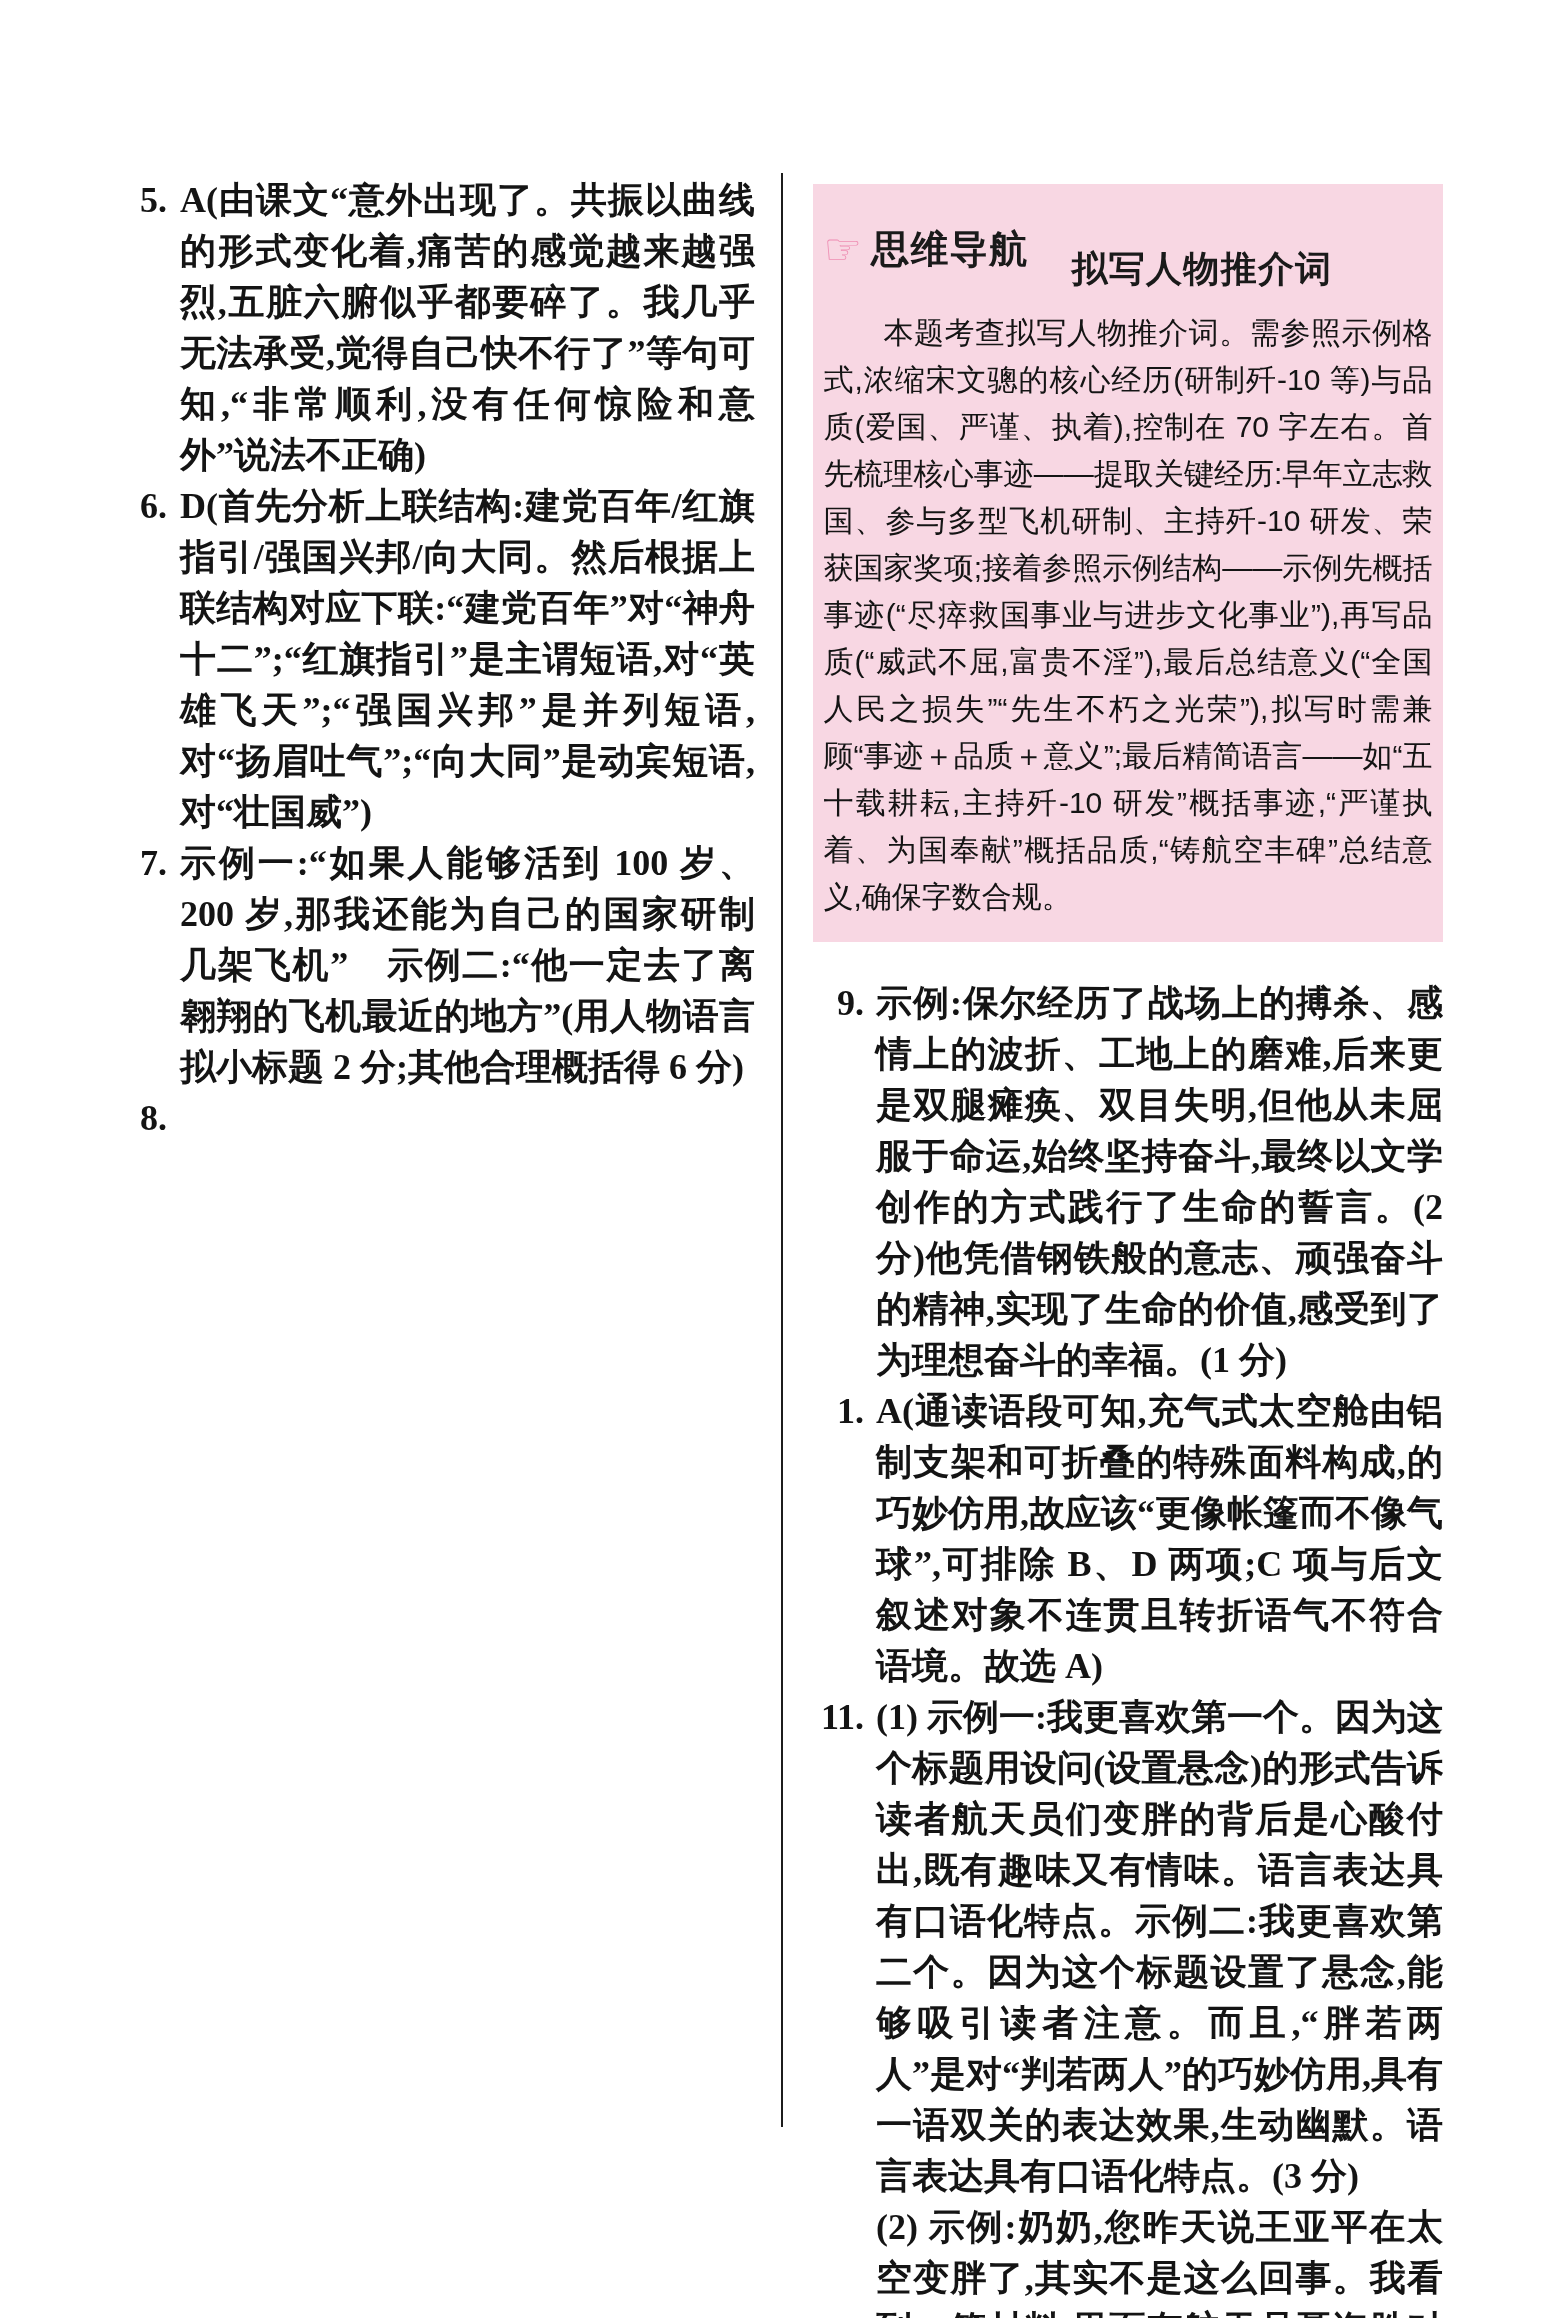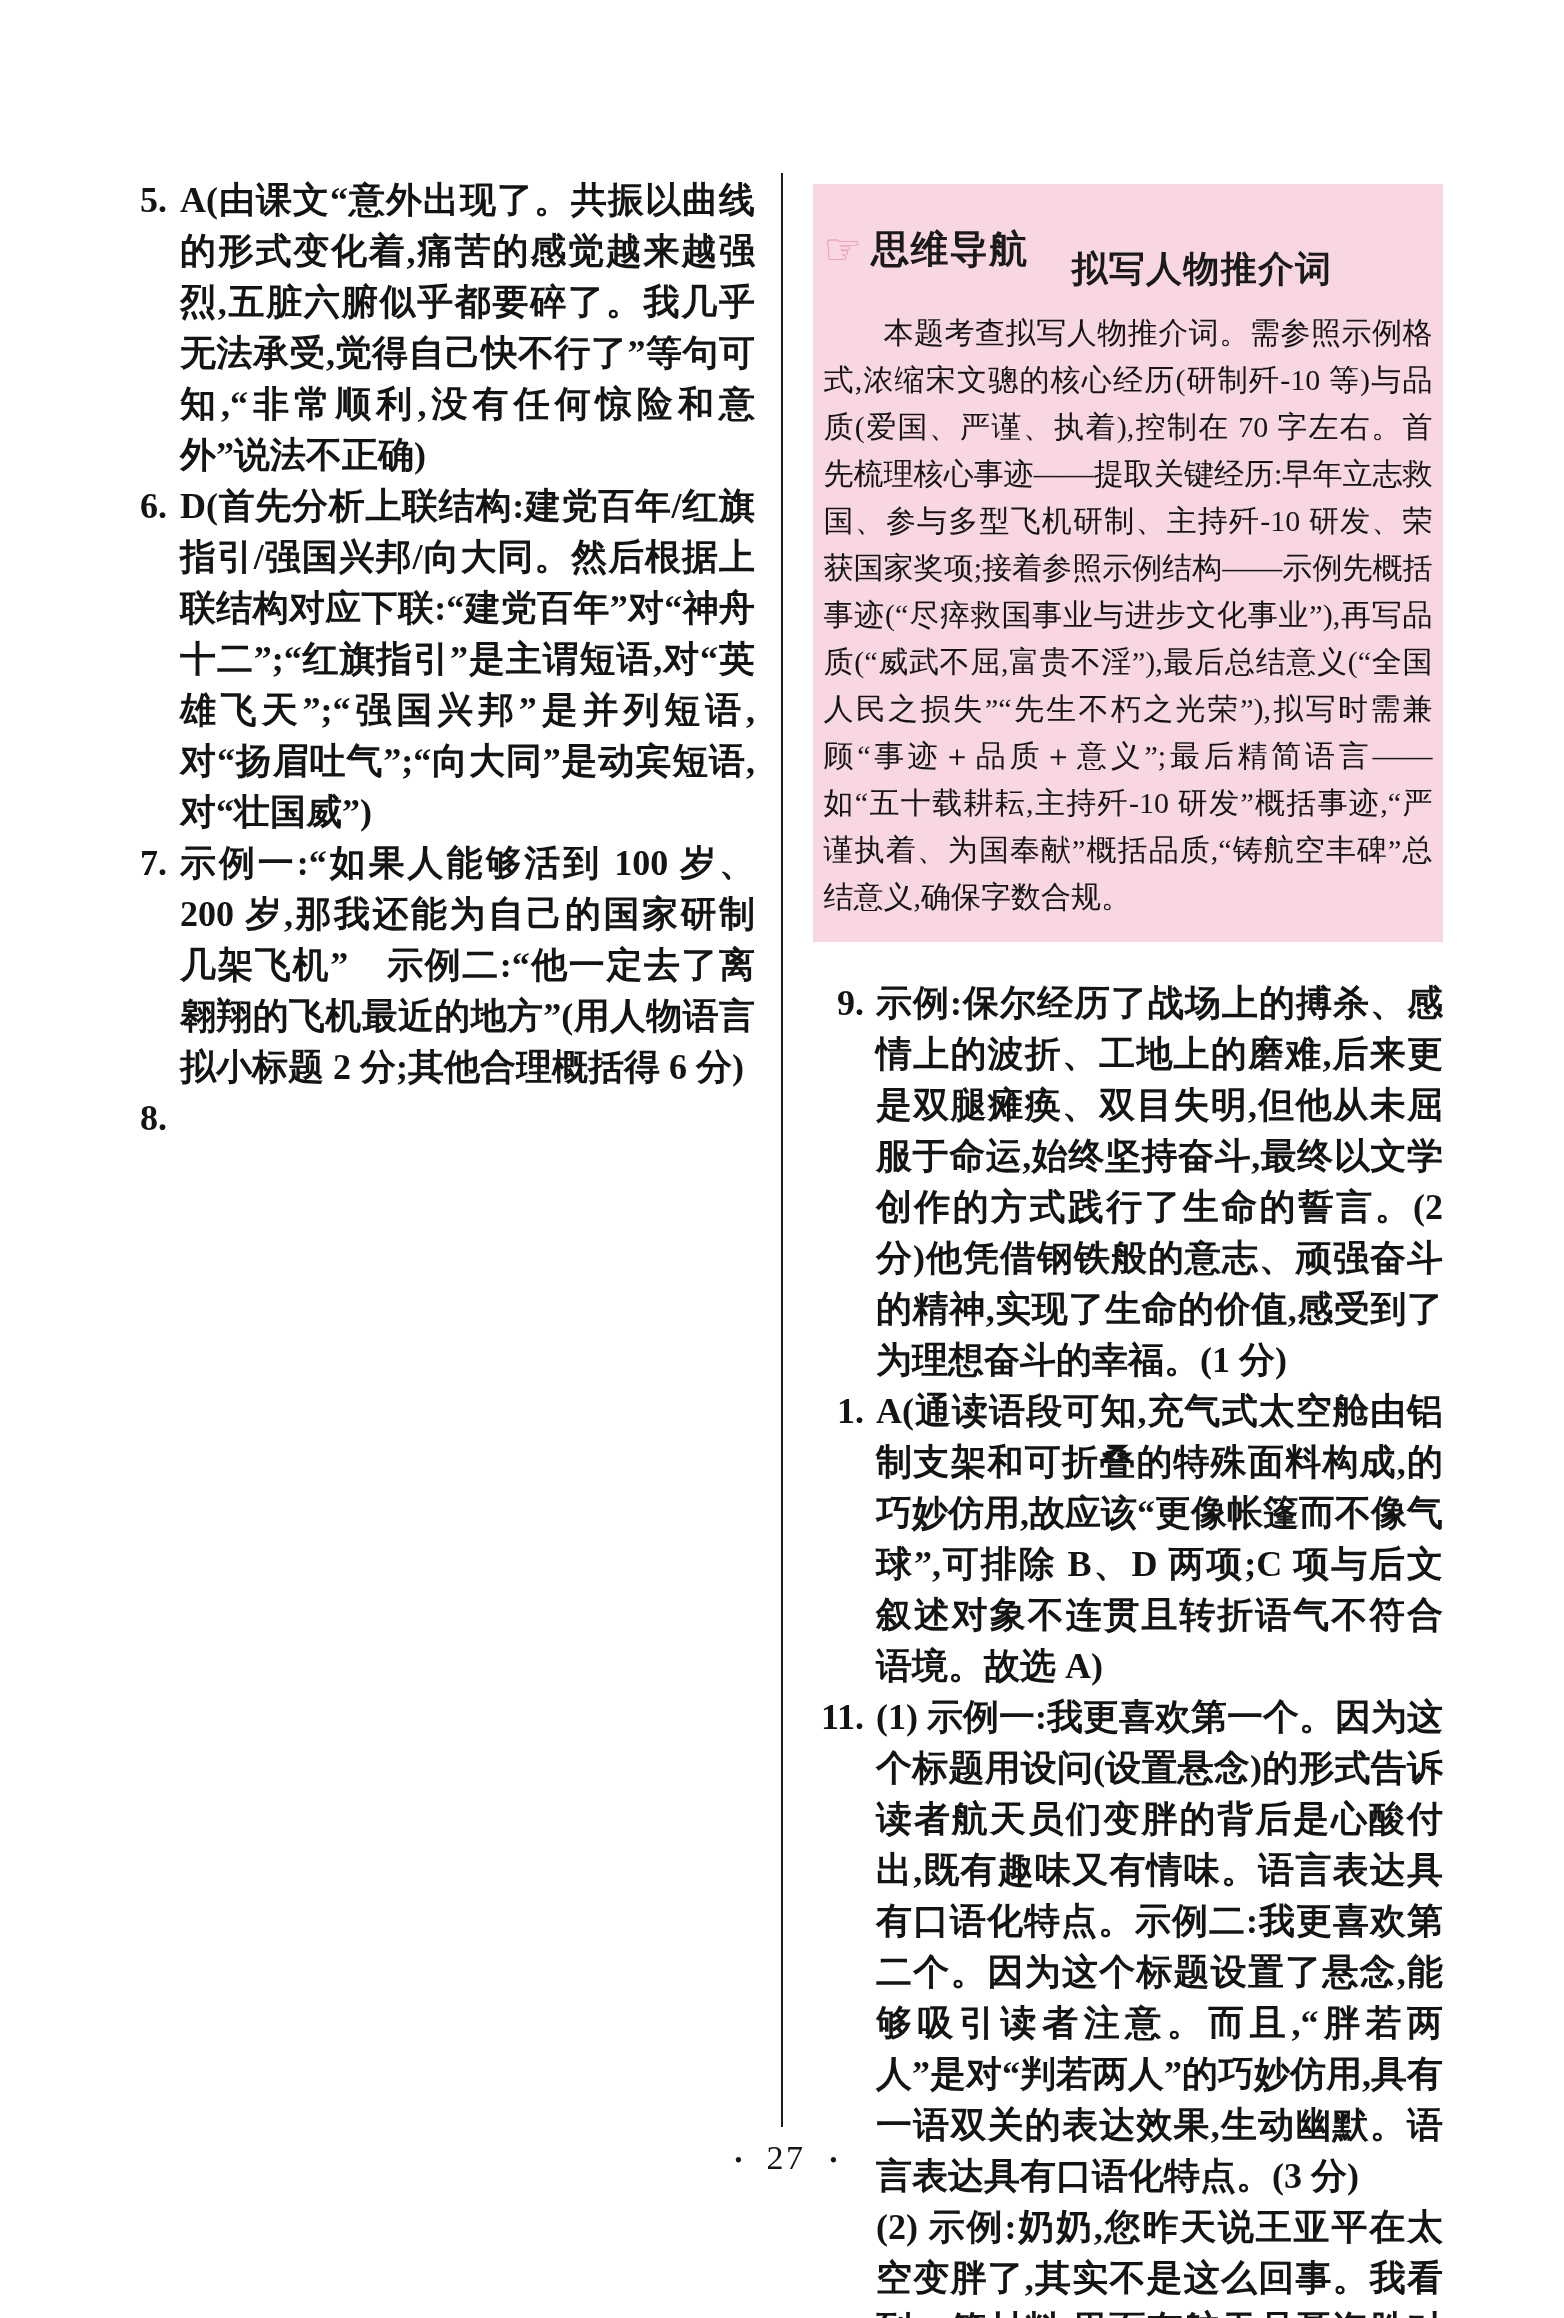--- a/index.html
+++ b/index.html
@@ -44,21 +44,21 @@
   .guide-icon {
     color:#ee8fb4; font-size:43px; line-height:43px;
     font-family:"DejaVu Sans",sans-serif;
     margin-right:9.2px; font-weight:normal;
   }
   .guide-title { font-size:38px; letter-spacing:1.3px; }
   .guide-subtitle { font-size:36px; margin-left:43px; letter-spacing:1.3px;margin-top:41px; }
   .guide-body {
     margin:0; font-size:30px; line-height:47px;
     text-indent:2em; text-align:justify; text-justify:inter-character;
-    font-family:Liberation Serif, serif;
+    font-family:Liberation Sans, sans-serif;
   }
   
   .footer {
     position:absolute; top:2139px; left:129px; width:1314px;
     text-align:center; font-size:34px; color:#141414;
   }
   .footer .dot { font-size:22.4px; vertical-align:middle; margin:0 24px; }
   .footer .pagenum { letter-spacing:2.6px; }
 </style>
 </head>
@@ -105,18 +105,15 @@
           <div class="par">A(通读语段可知,充气式太空舱由铝制支架和可折叠的特殊面料构成,的巧妙仿用,故应该“更像帐篷而不像气球”,可排除 B、D 两项;C 项与后文叙述对象不连贯且转折语气不符合语境。故选 A)</div>
         </div>
         <div class="item">
           <span class="num">11.</span>
           <div class="par">(1) 示例一:我更喜欢第一个。因为这个标题用设问(设置悬念)的形式告诉读者航天员们变胖的背后是心酸付出,既有趣味又有情味。语言表达具有口语化特点。示例二:我更喜欢第二个。因为这个标题设置了悬念,能够吸引读者注意。而且,“胖若两人”是对“判若两人”的巧妙仿用,具有一语双关的表达效果,生动幽默。语言表达具有口语化特点。(3 分)</div>
           <div class="par">(2) 示例:奶奶,您昨天说王亚平在太空变胖了,其实不是这么回事。我看到一篇材料,里面有航天员聂海胜对这个问题的解释。他说航天员们在太空显得“脸发胖”是因为失重导致的“浮肿”,是一种正</div>
         </div>
       </div>
   </div>
 
-  <div class="footer">
-    <span class="dot">•</span><span class="pagenum">27</span><span class="dot">•</span>
-  </div>
 
 </div>
 
 
 </body></html>

